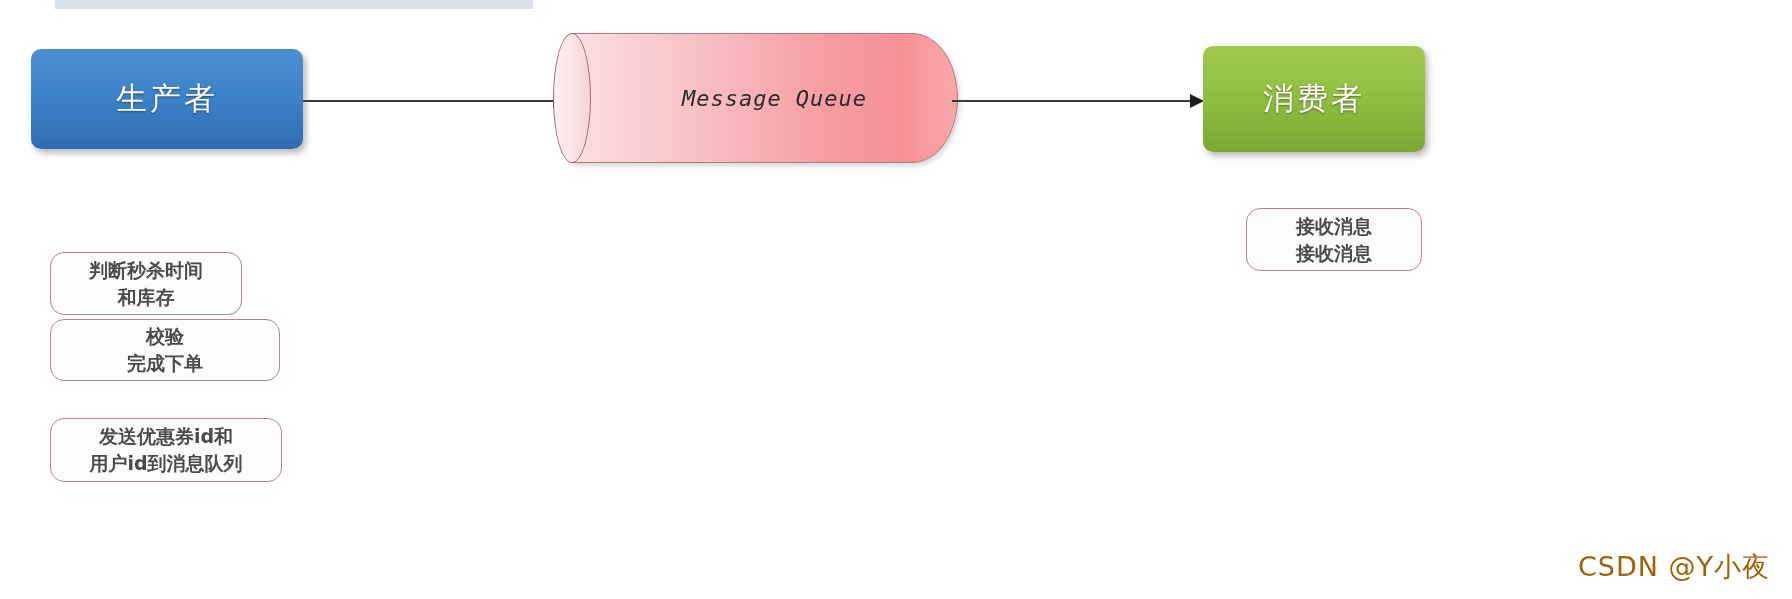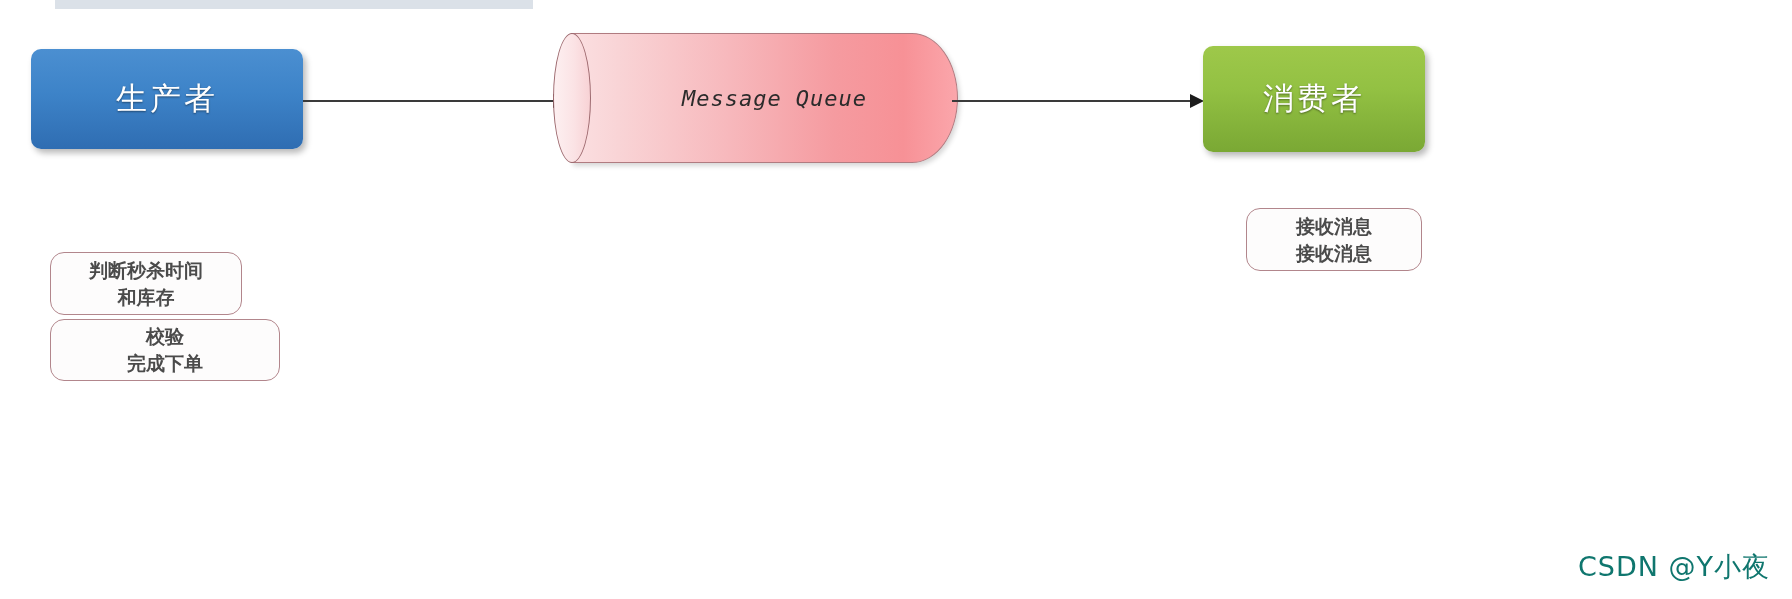--- a/index.html
+++ b/index.html
@@ -173,21 +173,21 @@
   #note-3 { left: 50px; top: 418px; width: 232px; height: 64px; }
   #note-4 { left: 1246px; top: 208px; width: 176px; height: 63px; }
 
   
   #watermark {
     position: absolute;
     right: 22px;
     bottom: 14px;
     font-family: "DejaVu Sans", sans-serif;
     font-size: 27px;
-    color: #0f766e;
+    color: #a16207;
     letter-spacing: 1px;
     user-select: none;
     text-align: right;
   }
 </style>
 </head>
 <body>
 
 <div id="canvas">
 
@@ -220,20 +220,24 @@
   <div class="note-box" id="note-1">
     <span class="note-line">判断秒杀时间</span>
     <span class="note-line">和库存</span>
   </div>
 
   <div class="note-box" id="note-2">
     <span class="note-line">校验</span>
     <span class="note-line">完成下单</span>
   </div>
 
+  <div class="note-box" id="note-3">
+    <span class="note-line">发送优惠券id和</span>
+    <span class="note-line">用户id到消息队列</span>
+  </div>
 
   <div class="note-box" id="note-4">
     <span class="note-line">接收消息</span>
     <span class="note-line">接收消息</span>
   </div>
 
   <div id="watermark">CSDN @Y小夜</div>
 
 </div>
 

